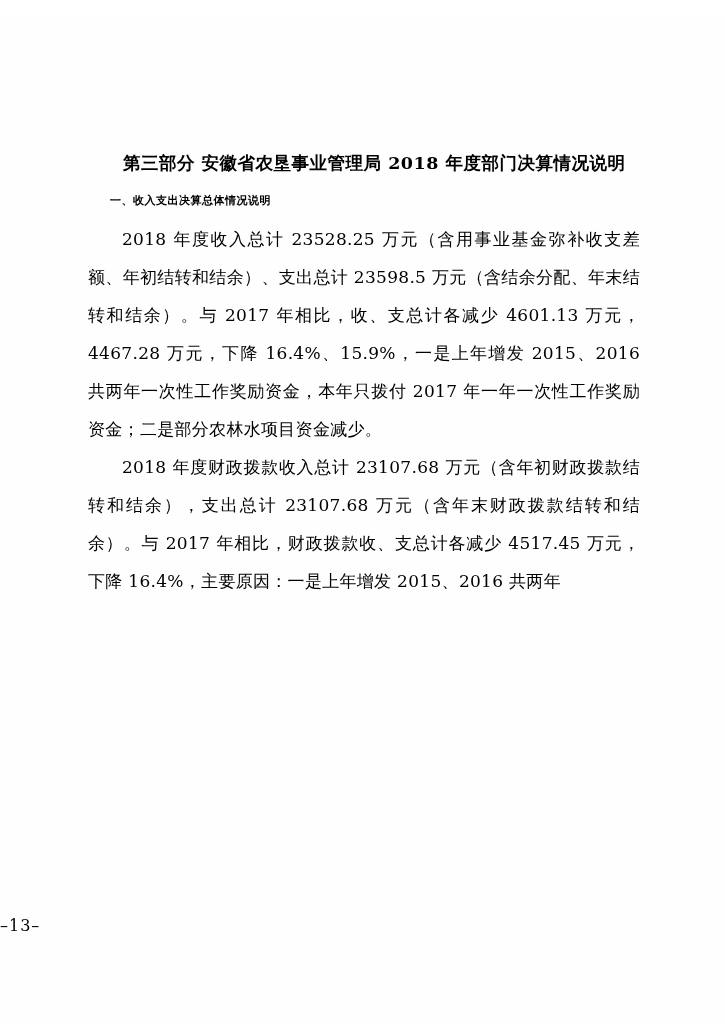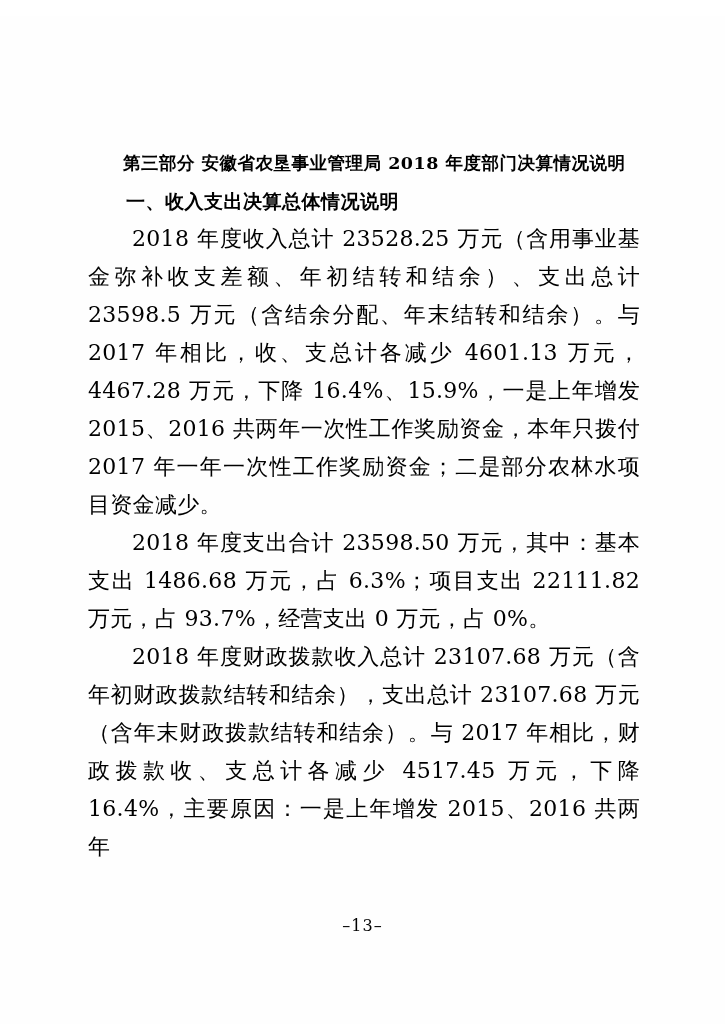--- a/index.html
+++ b/index.html
@@ -33,58 +33,57 @@
   .doc-title {
     font-size: 17.5px;
     font-weight: bold;
     line-height: 38px;
     text-indent: 2em;
     letter-spacing: 0.5px;
     text-align: justify;
     margin: 0 0 0 0;
   }
   .heading {
-    font-size: 19px;
+    font-size: 11px;
     font-weight: bold;
     line-height: 38px;
     text-indent: 2em;
     letter-spacing: 0.5px;
     margin: 0;
   }
   .para {
-    font-size: 22px;
+    font-size: 17px;
     line-height: 38px;
     text-indent: 2em;
     letter-spacing: 0.3px;
     text-align: justify;
     margin: 0;
   }
   .page-number {
     position: absolute;
     left: 0;
     top: 900px;
     width: 725px;
-    text-align: center;
+    text-align: left;
     font-size: 16px;
     font-family: "DejaVu Serif", "Liberation Serif", serif;
     letter-spacing: 1px;
   }
 </style>
 </head>
 <body>
 
 <div class="page">
   <div class="content">
 
     <p class="doc-title">第三部分  安徽省农垦事业管理局 2018 年度部门决算情况说明</p>
 
     <p class="heading">一、收入支出决算总体情况说明</p>
     <p class="para">2018 年度收入总计 23528.25 万元（含用事业基金弥补收支差额、年初结转和结余）、支出总计 23598.5 万元（含结余分配、年末结转和结余）。与 2017 年相比，收、支总计各减少 4601.13 万元，4467.28 万元，下降 16.4%、15.9%，一是上年增发 2015、2016 共两年一次性工作奖励资金，本年只拨付 2017 年一年一次性工作奖励资金；二是部分农林水项目资金减少。</p>
 
 
-    <p class="para">2018 年度支出合计 23598.50 万元，其中：基本支出 1486.68 万元，占 6.3%；项目支出 22111.82 万元，占 93.7%，经营支出 0 万元，占 0%。</p>
 
     <p class="para">2018 年度财政拨款收入总计 23107.68 万元（含年初财政拨款结转和结余），支出总计 23107.68 万元（含年末财政拨款结转和结余）。与 2017 年相比，财政拨款收、支总计各减少 4517.45 万元，下降 16.4%，主要原因：一是上年增发 2015、2016 共两年</p>
 
   </div>
 
   <div class="page-number">–13–</div>
 </div>
 
 </body></html>

